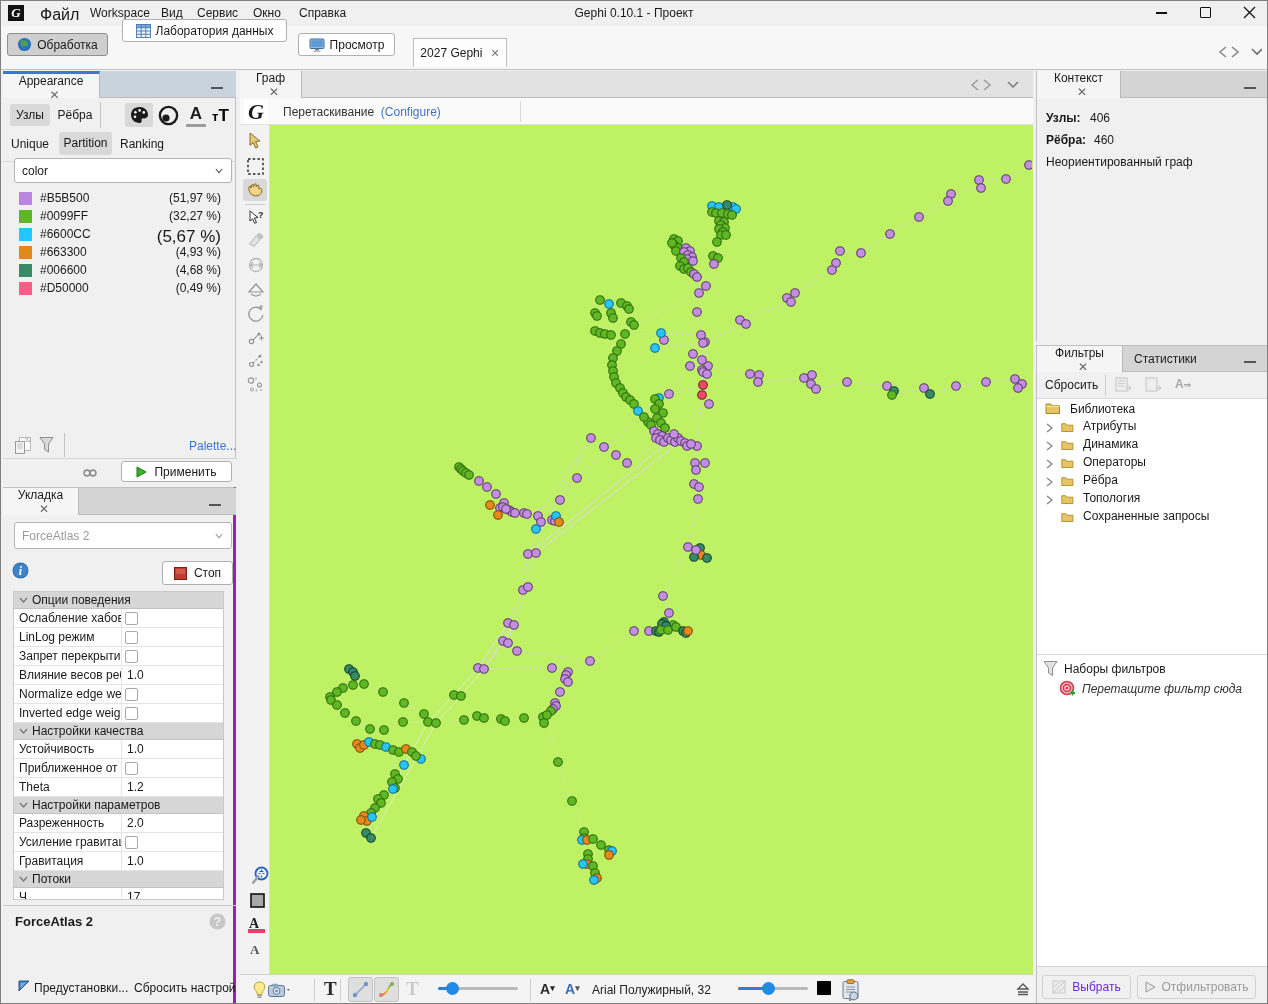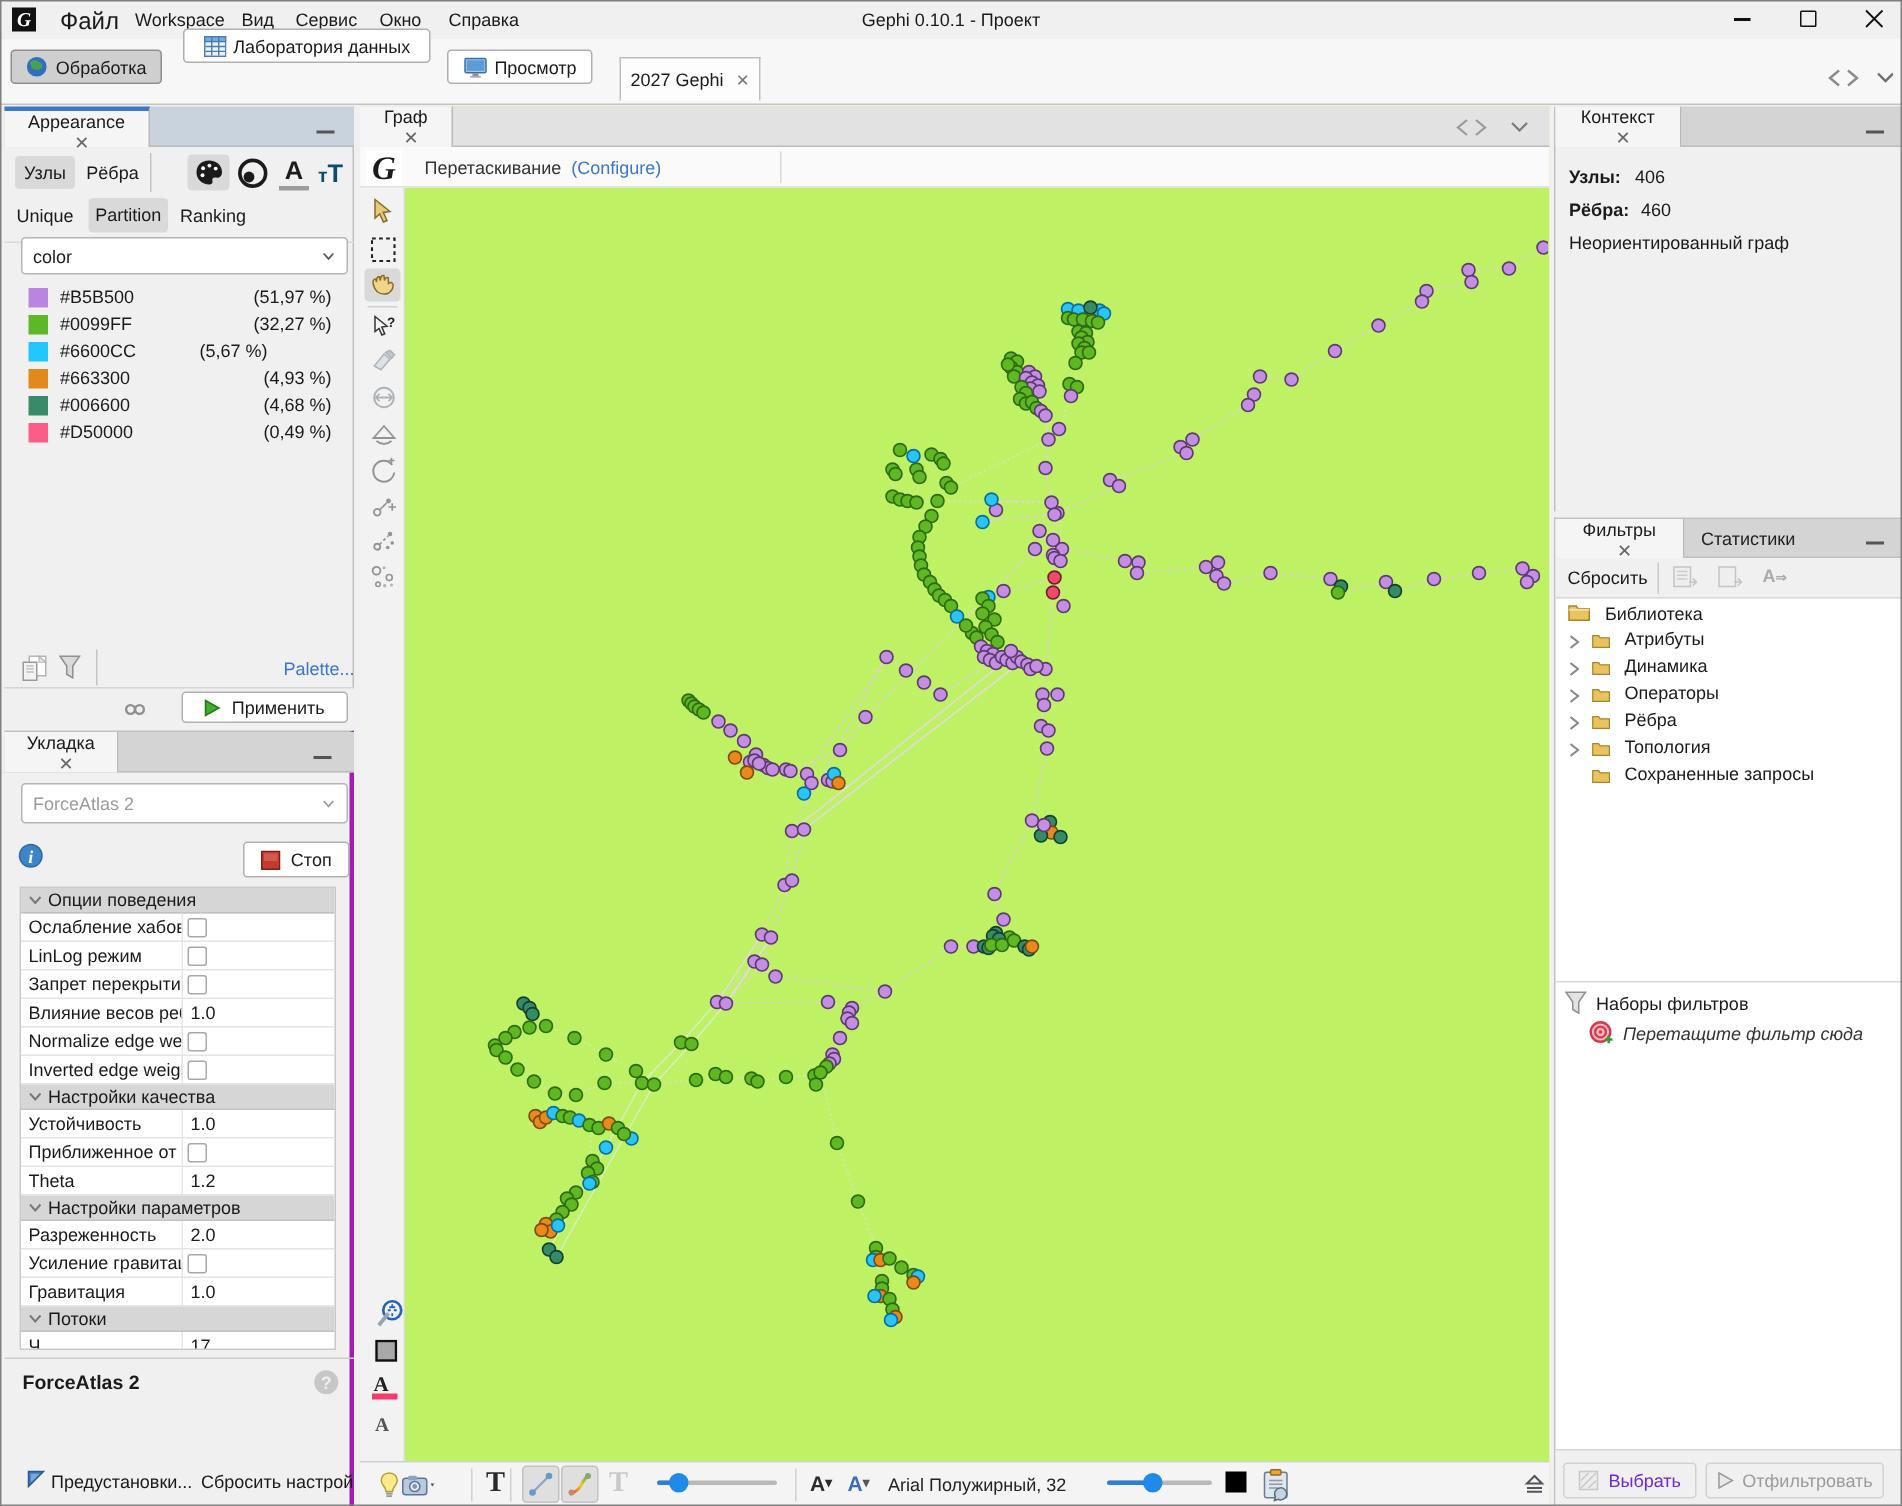--- a/index.html
+++ b/index.html
@@ -85,37 +85,37 @@
       <circle cx="9.6" cy="4.4" r="1.3" fill="#fff"></circle>
       <circle cx="13.8" cy="6.4" r="1.3" fill="#fff"></circle>
       <circle cx="5" cy="10.8" r="1.3" fill="#fff"></circle>
     </svg>
 <svg class="abs" style="left:155px;top:34px" width="21" height="21" viewBox="0 0 21 21">
       <circle cx="10.5" cy="10.5" r="8.6" fill="none" stroke="#1b1b1b" stroke-width="2.4"></circle>
       <circle cx="8" cy="13" r="3.6" fill="#1b1b1b"></circle>
     </svg>
 <div class="abs" style="left:184px;top:33px;width:18px;text-align:center;font-size:17px;font-weight:bold;color:#1b1b1b">A</div>
 <div class="abs" style="left:183px;top:53px;width:20px;height:3px;background:#9c9c9c"></div>
-<div class="abs" style="left:209px;top:35px;width:24px;font-size:13px;font-weight:bold;color:#0c4a6e">т<span style="font-size:17px">Т</span></div>
+<div class="abs" style="left:209px;top:35px;width:24px;font-size:13px;font-weight:bold;color:#000000">т<span style="font-size:17px">Т</span></div>
 <div class="abs" style="left:0;top:61px;width:233px;height:30px;border-bottom:1px solid #d8d8d8"></div>
 <div class="abs" style="left:8px;top:62px;height:22px;line-height:22px">Unique</div>
 <div class="abs chip" style="left:56px;top:61px;width:53px;height:23px;text-align:center;line-height:23px">Partition</div>
 <div class="abs" style="left:117px;top:62px;height:22px;line-height:22px">Ranking</div>
 <div class="combo" style="left:11px;top:87px;width:218px;height:25px">color<svg class="chev" width="10" height="7" viewBox="0 0 10 7">
         <path d="M1 1 L5 5.5 L9 1" stroke="#555" stroke-width="1.4" fill="none"></path>
       </svg></div>
 <div class="abs" style="left:16px;top:121px;width:13px;height:13px;background:#ba85e0"></div>
 <div class="abs" style="left:37px;top:120px;font-size:12px">#B5B500</div>
 <div class="abs" style="left:130px;top:120px;width:88px;text-align:right;font-size:12px">(51,97 %)</div>
 <div class="abs" style="left:16px;top:139px;width:13px;height:13px;background:#5db726"></div>
 <div class="abs" style="left:37px;top:138px;font-size:12px">#0099FF</div>
 <div class="abs" style="left:130px;top:138px;width:88px;text-align:right;font-size:12px">(32,27 %)</div>
 <div class="abs" style="left:16px;top:157px;width:13px;height:13px;background:#22c7fd"></div>
 <div class="abs" style="left:37px;top:156px;font-size:12px">#6600CC</div>
-<div class="abs" style="left:130px;top:156px;width:88px;font-size:12px">(5,67 %)</div>
+<div class="abs" style="left:130px;top:156px;width:88px;text-align:right;font-size:17px">(5,67 %)</div>
 <div class="abs" style="left:16px;top:175px;width:13px;height:13px;background:#e2891b"></div>
 <div class="abs" style="left:37px;top:174px;font-size:12px">#663300</div>
 <div class="abs" style="left:130px;top:174px;width:88px;text-align:right;font-size:12px">(4,93 %)</div>
 <div class="abs" style="left:16px;top:193px;width:13px;height:13px;background:#398a67"></div>
 <div class="abs" style="left:37px;top:192px;font-size:12px">#006600</div>
 <div class="abs" style="left:130px;top:192px;width:88px;text-align:right;font-size:12px">(4,68 %)</div>
 <div class="abs" style="left:16px;top:211px;width:13px;height:13px;background:#fa5e88"></div>
 <div class="abs" style="left:37px;top:210px;font-size:12px">#D50000</div>
 <div class="abs" style="left:130px;top:210px;width:88px;text-align:right;font-size:12px">(0,49 %)</div>
 <svg class="abs" style="left:11px;top:365px" width="18" height="19" viewBox="0 0 18 19">

